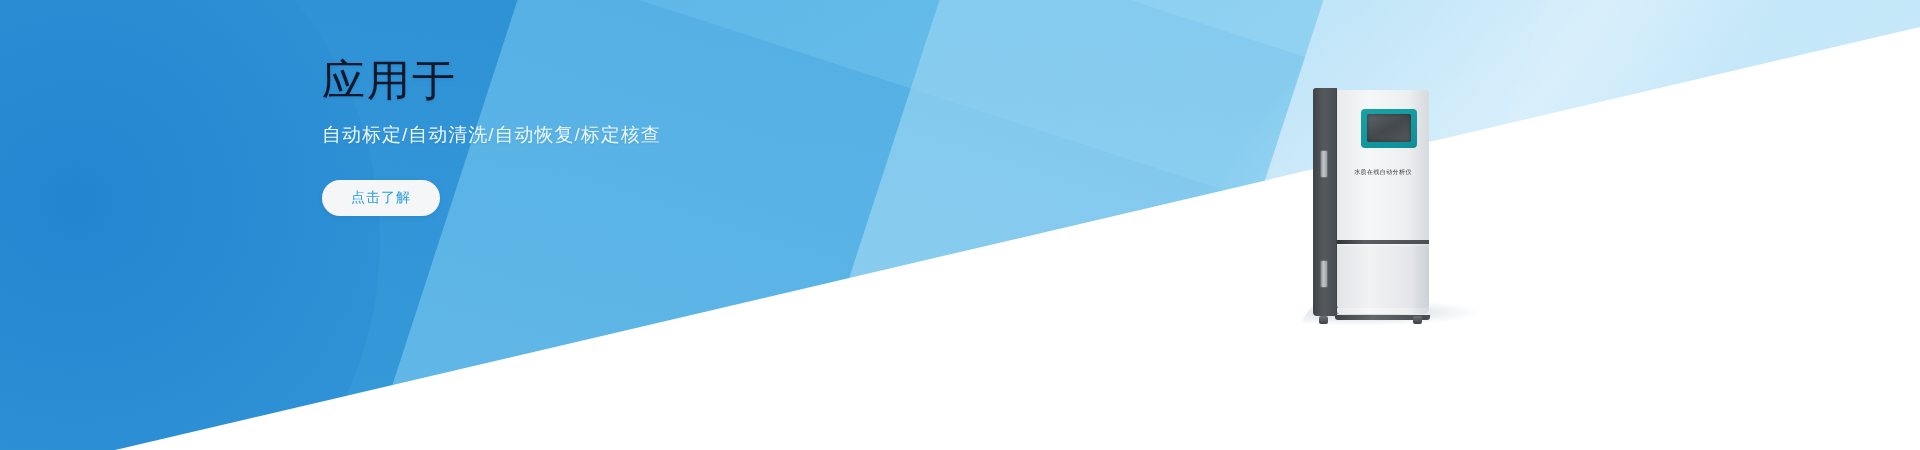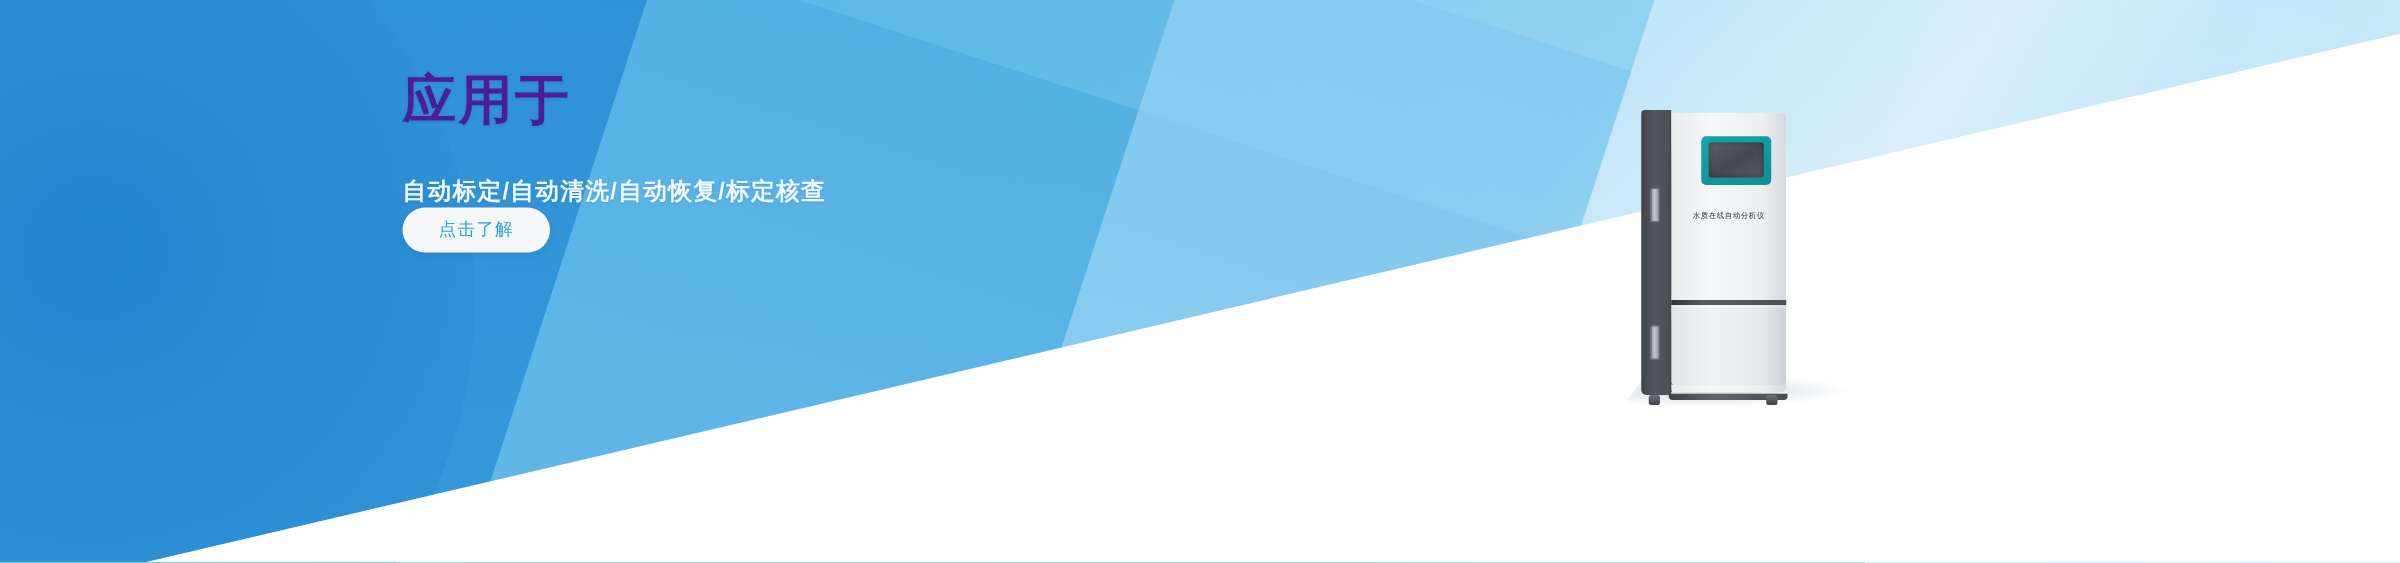--- a/index.html
+++ b/index.html
@@ -84,40 +84,41 @@
   }
 
   
   .content {
     position:absolute;
     left:322px; top:52px;
     width:760px;
     z-index:6;
   }
   .headline {
-    color:#4c1d95;
+    color:#0f172a;
     font-size:43px;
     line-height:56px;
-    font-weight:700;
+    font-weight:400;
     letter-spacing:2px;
     text-shadow:0 1px 3px rgba(20,80,130,.18);
   }
   .headline .l2 { display:block; }
   .subtitle {
-    margin-top:32px;
+    margin-top:14px;
     color:#eef8ff;
     font-size:19px;
     letter-spacing:1px;
-    font-weight:700;
+    font-weight:400;
     text-shadow:0 1px 2px rgba(20,80,130,.15);
   }
   .cta {
     display:inline-flex;
     align-items:center;
     justify-content:center;
+    margin-top:32px;
     width:118px; height:36px;
     background:#f4f6f8;
     color:#2b9fe0;
     font-size:14px;
     letter-spacing:1px;
     border:none;
     border-radius:18px;
     cursor:pointer;
     box-shadow:0 2px 5px rgba(20,80,130,.12);
   }

